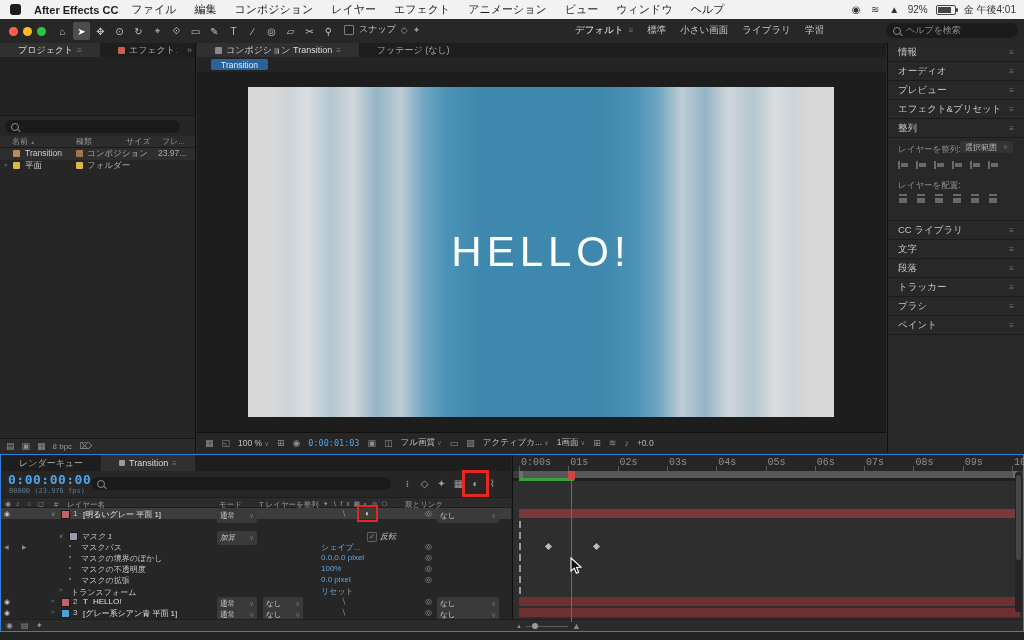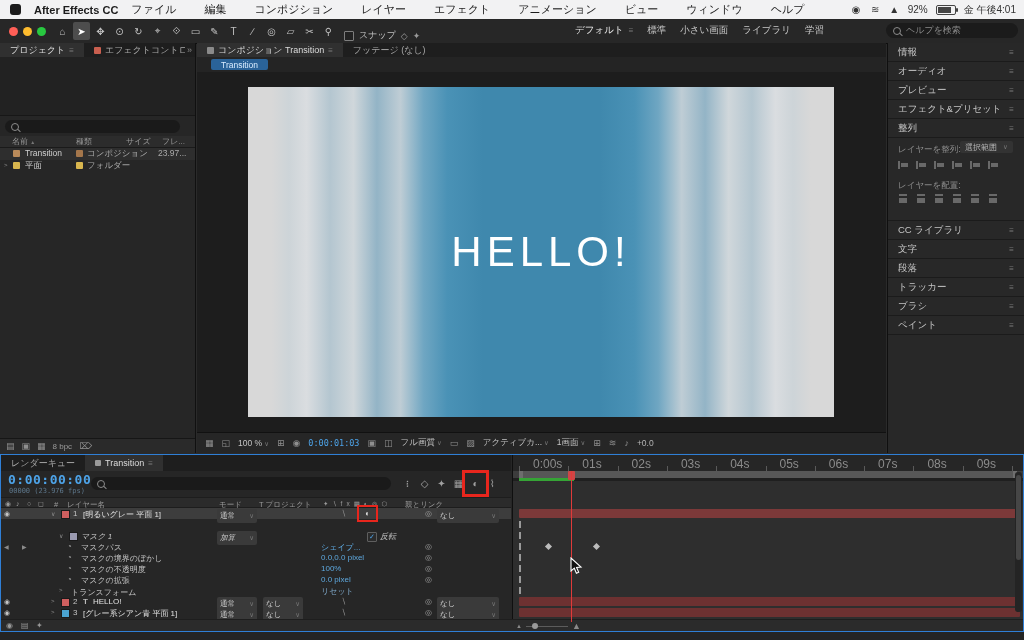--- a/index.html
+++ b/index.html
@@ -23,33 +23,33 @@
   .batt::after{content:'';position:absolute;right:-3px;top:2px;width:2px;height:4px;background:#444;border-radius:1px;}
   .sticon{width:11px;height:11px;display:flex;align-items:center;justify-content:center;color:#333;font-size:10px;}
 
   
   .appbar{position:absolute;left:0;top:19px;width:1024px;height:24px;background:#272727;border-bottom:1px solid #0e0e0e;}
   .light{width:9px;height:9px;border-radius:50%;position:absolute;top:8px;}
   .tools{position:absolute;left:54px;top:3px;display:flex;gap:2px;}
   .tool{width:17px;height:18px;display:flex;align-items:center;justify-content:center;
         color:#c0c0c0;font-size:10px;border-radius:2px;}
   .tool.active{background:#4d4d4d;color:#fff;}
-  .snaparea{position:absolute;left:344px;top:10px;display:flex;align-items:center;gap:5px;font-size:9px;color:#c0c0c0;}
+  .snaparea{position:absolute;left:344px;top:4px;display:flex;align-items:center;gap:5px;font-size:9px;color:#c0c0c0;}
   .cbox{width:8px;height:8px;border:1px solid #7e7e7e;background:#222;border-radius:1px;}
   .workspaces{position:absolute;left:575px;top:5px;display:flex;gap:14px;font-size:9.5px;color:#c9c9c9;}
   .ws-active{display:flex;gap:5px;align-items:center;color:#e8e8e8;}
   .helpsearch{position:absolute;right:6px;top:4px;width:132px;height:15px;background:#1b1b1b;
               border-radius:8px;display:flex;align-items:center;gap:5px;padding:0 7px;box-sizing:border-box;
               color:#8b8b8b;font-size:9px;}
   .mag{width:6px;height:6px;border:1px solid #8b8b8b;border-radius:50%;position:relative;flex:none;}
   .mag::after{content:'';position:absolute;width:4px;height:1px;background:#8b8b8b;transform:rotate(45deg);right:-3px;bottom:-1px;}
 
   
   .tabbar{position:absolute;left:0;top:0;right:0;height:14px;background:#1e1e1e;display:flex;font-size:9px;color:#a8a8a8;}
-  .tab{display:flex;align-items:center;gap:4px;padding:0 10px;white-space:nowrap;}
+  .tab{display:flex;align-items:center;gap:4px;padding:0 18px;white-space:nowrap;}
   .tab.active{background:#303030;color:#dcdcdc;}
   .burger{color:#7a7a7a;font-size:8px;}
 
   
   .projpanel{position:absolute;left:0;top:43px;width:196px;height:410px;background:#262626;border-right:1px solid #101010;box-sizing:border-box;}
   .proj-preview{position:absolute;left:0;top:14px;width:100%;height:58px;background:#222;border-bottom:1px solid #171717;}
   .proj-search{position:absolute;left:5px;top:77px;width:175px;height:13px;background:#1a1a1a;border-radius:7px;
                display:flex;align-items:center;padding:0 6px;box-sizing:border-box;}
   .proj-heads{position:absolute;left:0;top:93px;width:100%;height:11px;background:#2c2c2c;font-size:8px;color:#999;border-bottom:1px solid #1a1a1a;}
   .prow{position:absolute;left:0;width:100%;height:12px;font-size:8.5px;color:#cfcfcf;}
@@ -108,21 +108,21 @@
   .dd{position:absolute;top:1px;height:14px;background:#3a3a3a;border-radius:2px;display:flex;align-items:center;
       justify-content:space-between;padding:0 3px;box-sizing:border-box;font-size:7.5px;color:#ccc;}
   .tw{color:#8f8f8f;font-size:6px;}
   .val{color:#5ea8de;}
   .chk{display:inline-flex;width:8px;height:8px;background:#2b2b2b;border:1px solid #5f5f5f;border-radius:1px;
        align-items:center;justify-content:center;color:#4da3e8;font-size:7px;}
   .swatch{position:absolute;width:7px;height:7px;top:2px;border:1px solid #1a1a1a;}
 
   .tl-right{position:absolute;left:511px;top:0;width:511px;height:176px;border-left:1px solid #0f0f0f;background:#2e2e2e;box-sizing:border-box;}
   .tl-ruler{position:absolute;left:0;top:0;width:100%;height:16px;background:#262626;border-bottom:1px solid #1c1c1c;}
-  .rlabel{position:absolute;top:2px;font-size:12px;color:#8c8c8c;font-family:Liberation Sans, sans-serif;margin-left:12px;}
+  .rlabel{position:absolute;top:2px;font-size:10px;color:#8c8c8c;font-family:Liberation Mono, monospace;}
   .tick{position:absolute;bottom:0;width:1px;height:5px;background:#5a5a5a;}
   .workarea{position:absolute;left:0;top:16px;width:100%;height:7px;background:#3c3c3c;}
   .workarea .inner{position:absolute;left:6px;width:498px;top:0;height:7px;background:#575757;}
   .workarea .hdl{position:absolute;top:0;width:4px;height:7px;background:#6e6e6e;}
   .greenbar{position:absolute;left:0;top:23px;width:100%;height:3px;background:#1f1f1f;}
   .greenbar .done{position:absolute;left:6px;width:55px;height:3px;background:#36a436;}
   .bar{position:absolute;left:6px;right:3px;height:9px;background:#6d3131;border-radius:1px;}
   .bar.sel2{background:#7c3939;}
   .inpt{position:absolute;left:6px;width:2px;height:7px;background:#9a9a9a;}
   .kf{position:absolute;width:5px;height:5px;background:#bcbcbc;transform:rotate(45deg);}
@@ -137,21 +137,21 @@
 
   .bottomstrip{position:absolute;left:0;top:632px;width:1024px;height:8px;background:#242424;}
   .cursor{position:absolute;left:570px;top:557px;z-index:99;}
 </style>
 </head>
 <body>
 
 <div class="menubar">
   <span class="apple"></span>
   <span class="appname">After Effects CC</span>
-  <span style="display:flex;gap:28px;font-family:Liberation Mono, monospace;">
+  <span style="display:flex;gap:18px;font-family:Liberation Mono, monospace;">
 
   <span class="mitem">ファイル</span>
       <span class="mitem">編集</span>
       <span class="mitem">コンポジション</span>
       <span class="mitem">レイヤー</span>
       <span class="mitem">エフェクト</span>
       <span class="mitem">アニメーション</span>
       <span class="mitem">ビュー</span>
       <span class="mitem">ウィンドウ</span>
       <span class="mitem">ヘルプ</span>
@@ -406,21 +406,21 @@
   </div>
 
   <div class="tl-header">
     <span class="abs" style="left:4px;top:2px;font-size:7px;">◉</span>
     <span class="abs" style="left:15px;top:2px;font-size:7px;">♪</span>
     <span class="abs" style="left:26px;top:2px;font-size:7px;">○</span>
     <span class="abs" style="left:37px;top:2px;font-size:7px;">◻</span>
     <span class="abs" style="left:53px;top:2px;">#</span>
     <span class="abs" style="left:66px;top:2px;">レイヤー名</span>
     <span class="abs" style="left:218px;top:2px;">モード</span>
-    <span class="abs" style="left:258px;top:2px;">T プロジェクト</span>
+    <span class="abs" style="left:258px;top:2px;">T レイヤーを整列</span>
     <span class="abs" style="left:322px;top:2px;font-size:6.5px;letter-spacing:4px;">✦∖fx▦◐◎⬡</span>
     <span class="abs" style="left:404px;top:2px;">親とリンク</span>
   </div>
 
   <div class="trow sel" style="top:53px;">
     <span class="abs" style="left:3px;top:2px;font-size:7px;">◉</span>
     <span class="abs tw" style="left:50px;top:2px;">∨</span>
     <span class="swatch" style="left:60px;background:#cf5f5f;"></span>
     <span class="abs" style="left:72px;top:1px;">1</span>
     <span class="abs nowrap" style="left:82px;top:1px;width:130px;color:#e0e0e0;">[明るいグレー 平面 1]</span>

